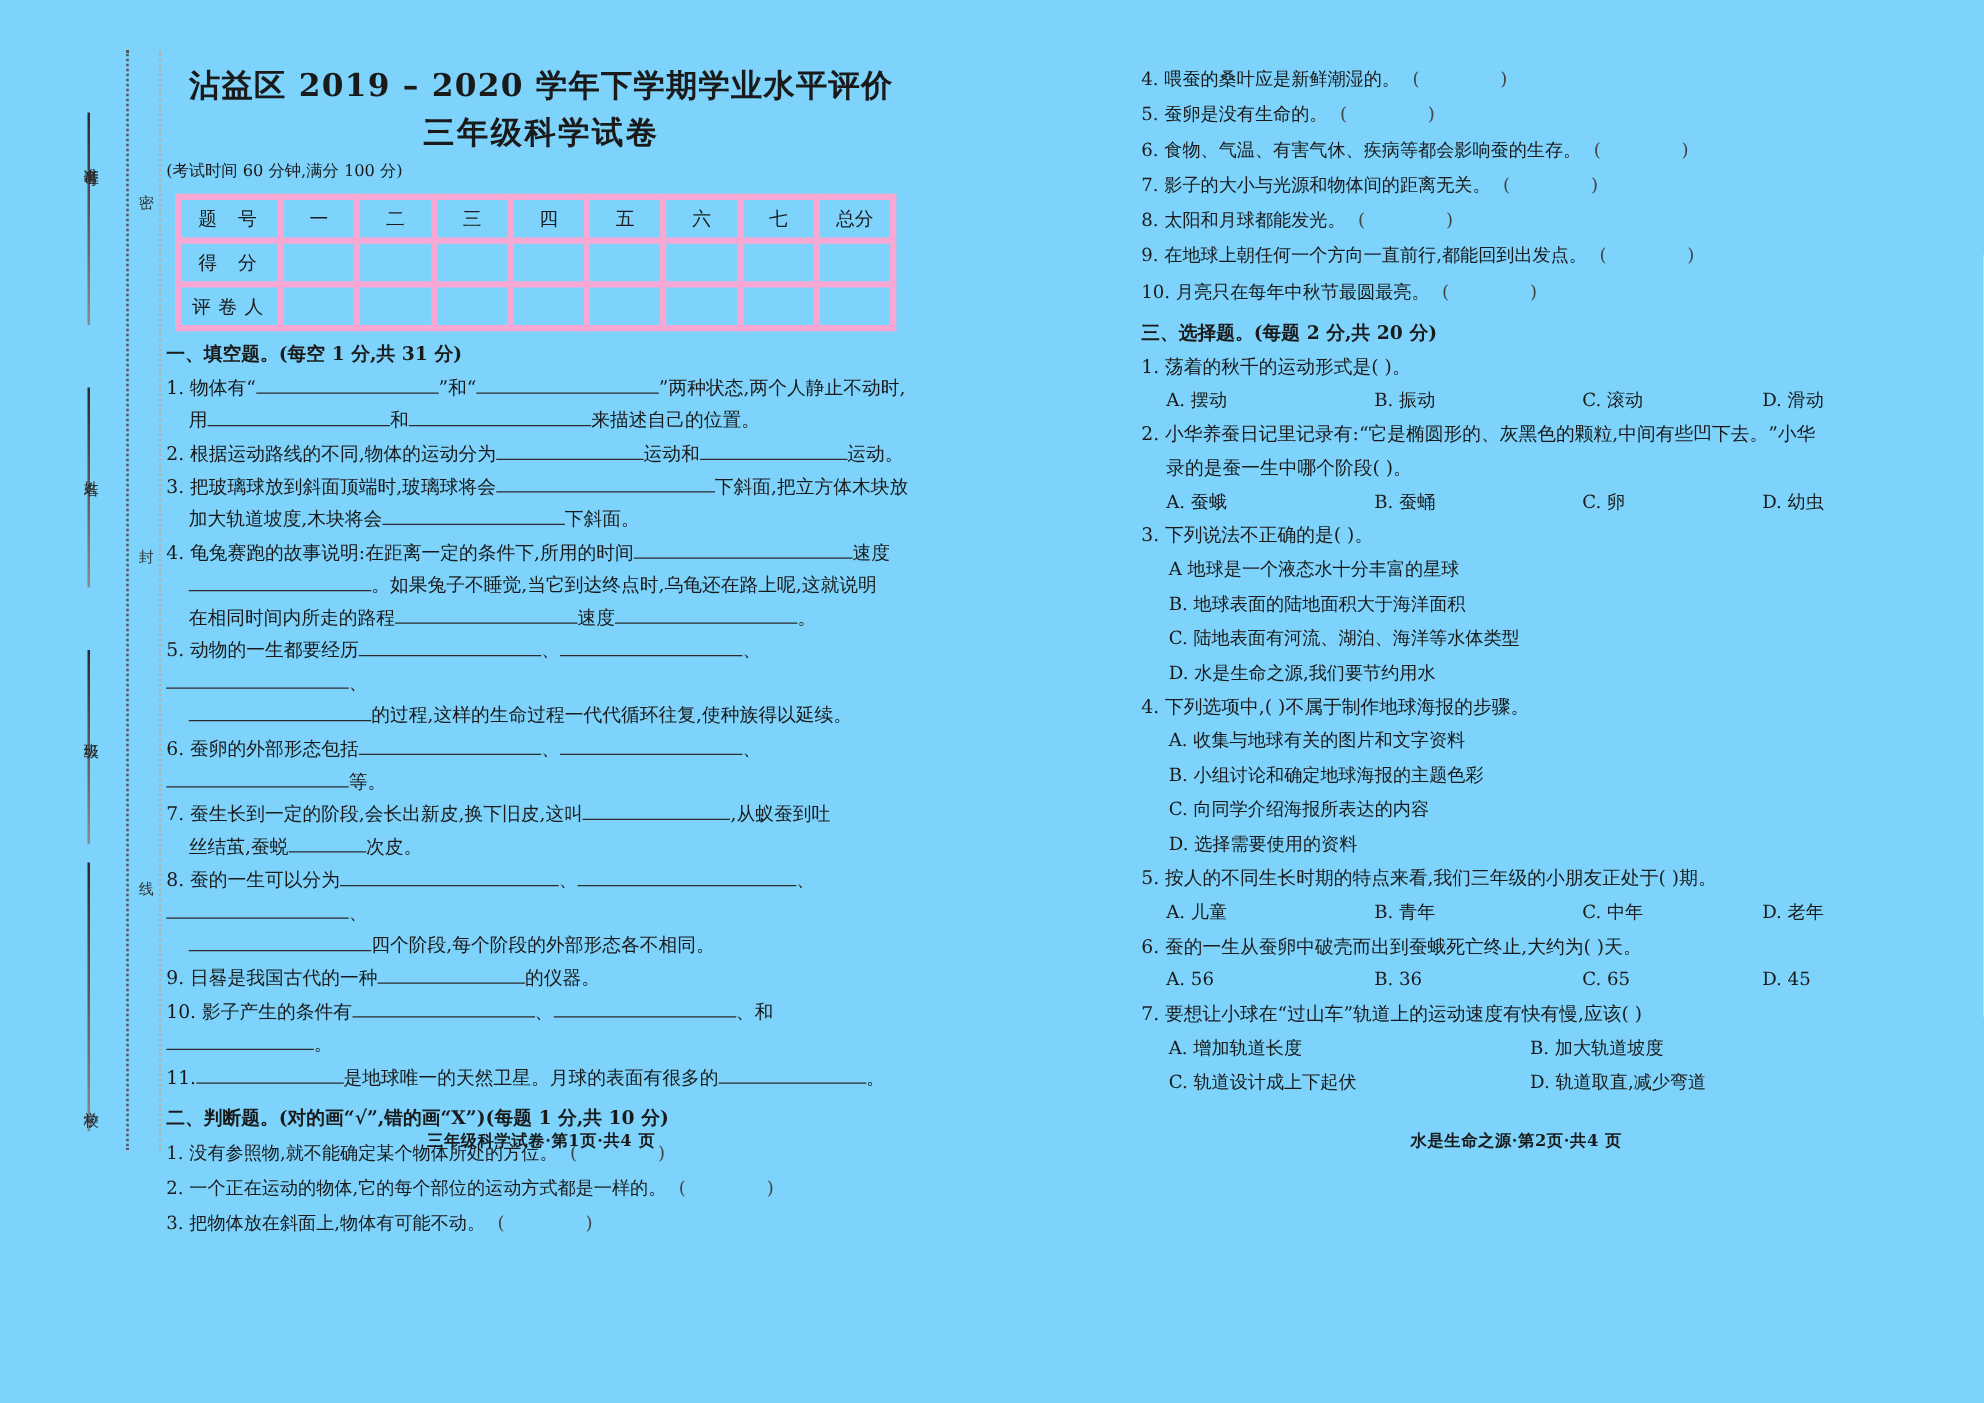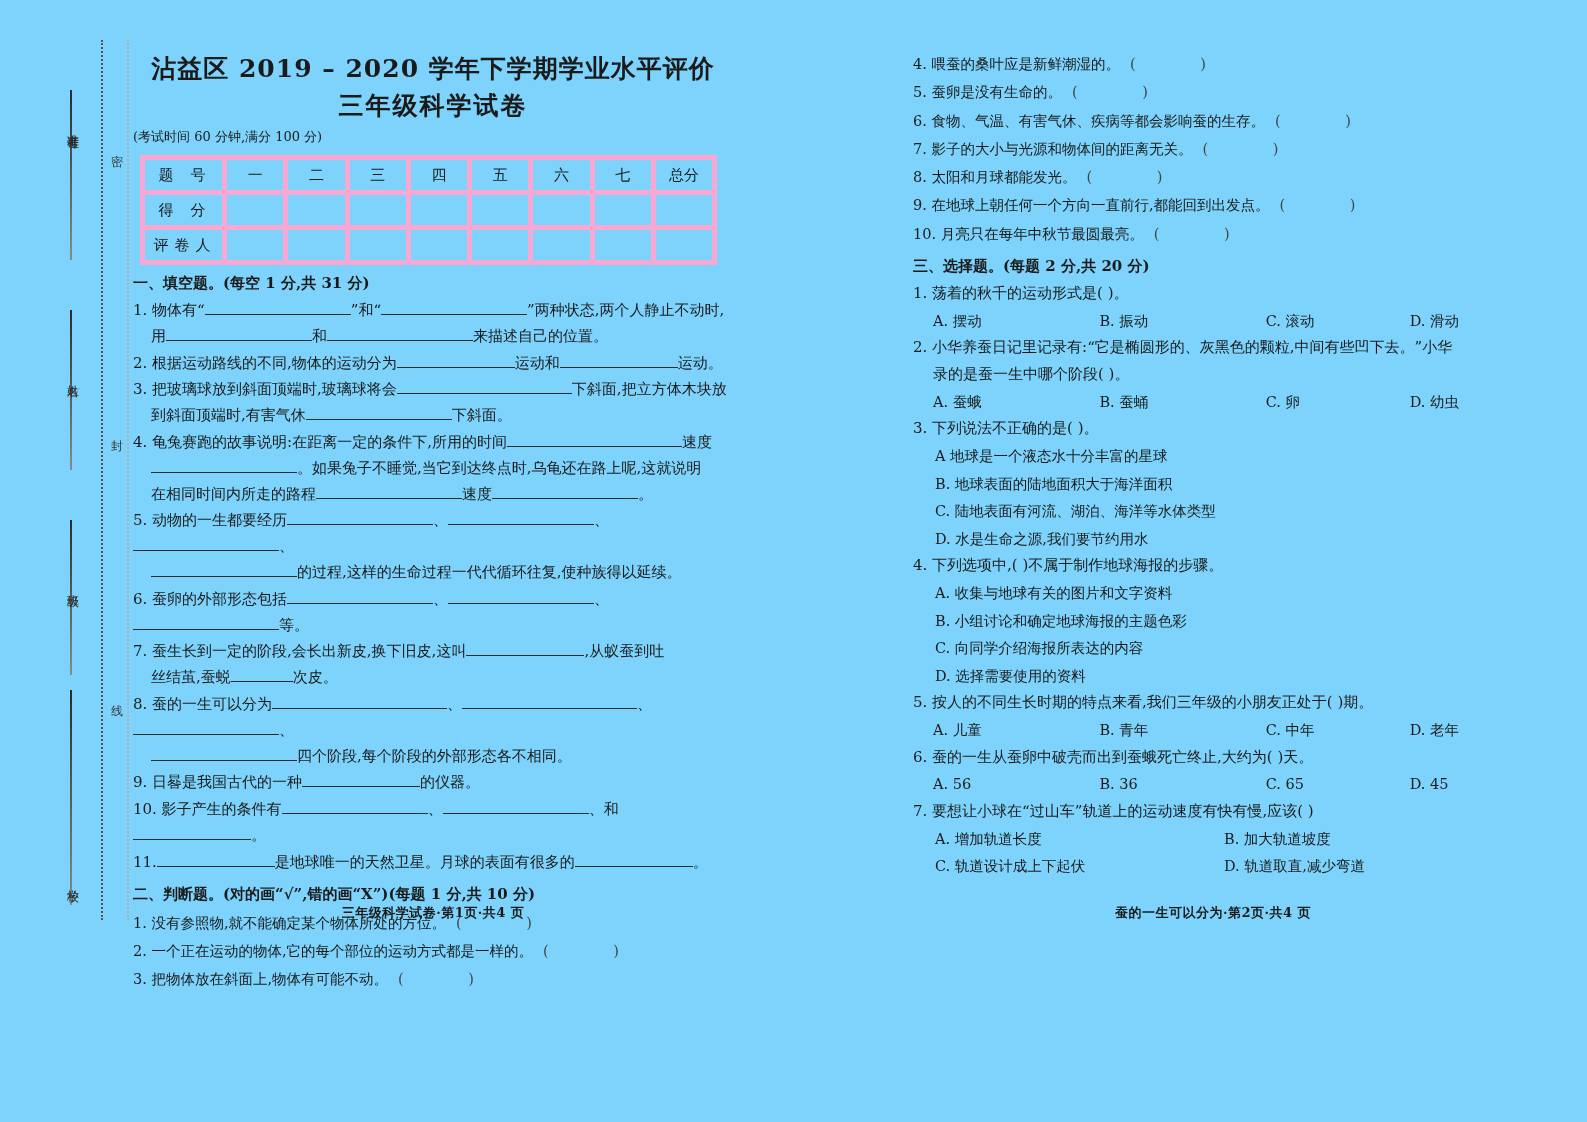--- a/index.html
+++ b/index.html
@@ -270,21 +270,21 @@
       <span>1. 物体有“</span><span class="blank b-l"></span><span>”和“</span><span class="blank b-l"></span><span>”两种状态,两个人静止不动时,</span><br>
       <span class="ind"></span><span>用</span><span class="blank b-l"></span><span>和</span><span class="blank b-l"></span><span>来描述自己的位置。</span>
     </div>
 
     <div class="q">
       <span>2. 根据运动路线的不同,物体的运动分为</span><span class="blank b-m"></span><span>运动和</span><span class="blank b-m"></span><span>运动。</span>
     </div>
 
     <div class="q">
       <span>3. 把玻璃球放到斜面顶端时,玻璃球将会</span><span class="blank b-xl"></span><span>下斜面,把立方体木块放</span><br>
-      <span class="ind"></span><span>到斜面顶端时,有害气休</span><span class="blank b-l"></span><span>下斜面。</span>
+      <span class="ind"></span><span>加大轨道坡度,木块将会</span><span class="blank b-l"></span><span>下斜面。</span>
     </div>
 
     <div class="q">
       <span>4. 龟兔赛跑的故事说明:在距离一定的条件下,所用的时间</span><span class="blank b-xl"></span><span>速度</span><br>
       <span class="ind"></span><span class="blank b-l"></span><span>。如果兔子不睡觉,当它到达终点时,乌龟还在路上呢,这就说明</span><br>
       <span class="ind"></span><span>在相同时间内所走的路程</span><span class="blank b-l"></span><span>速度</span><span class="blank b-l"></span><span>。</span>
     </div>
 
     <div class="q">
       <span>5. 动物的一生都要经历</span><span class="blank b-l"></span><span>、</span><span class="blank b-l"></span><span>、</span><span class="blank b-l"></span><span>、</span><br>
@@ -418,16 +418,16 @@
     <div class="q">7. 要想让小球在“过山车”轨道上的运动速度有快有慢,应该(          )</div>
     <div class="opts2">
       <span class="half">A. 增加轨道长度</span>
       <span class="half">B. 加大轨道坡度</span>
     </div>
     <div class="opts2">
       <span class="half">C. 轨道设计成上下起伏</span>
       <span class="half">D. 轨道取直,减少弯道</span>
     </div>
 
-    <div class="footer">蚕的一生可以分为·第2页·共4 页</div>
+    <div class="footer">水是生命之源·第2页·共4 页</div>
   </div>
 
 </div>
 
 </body></html>

